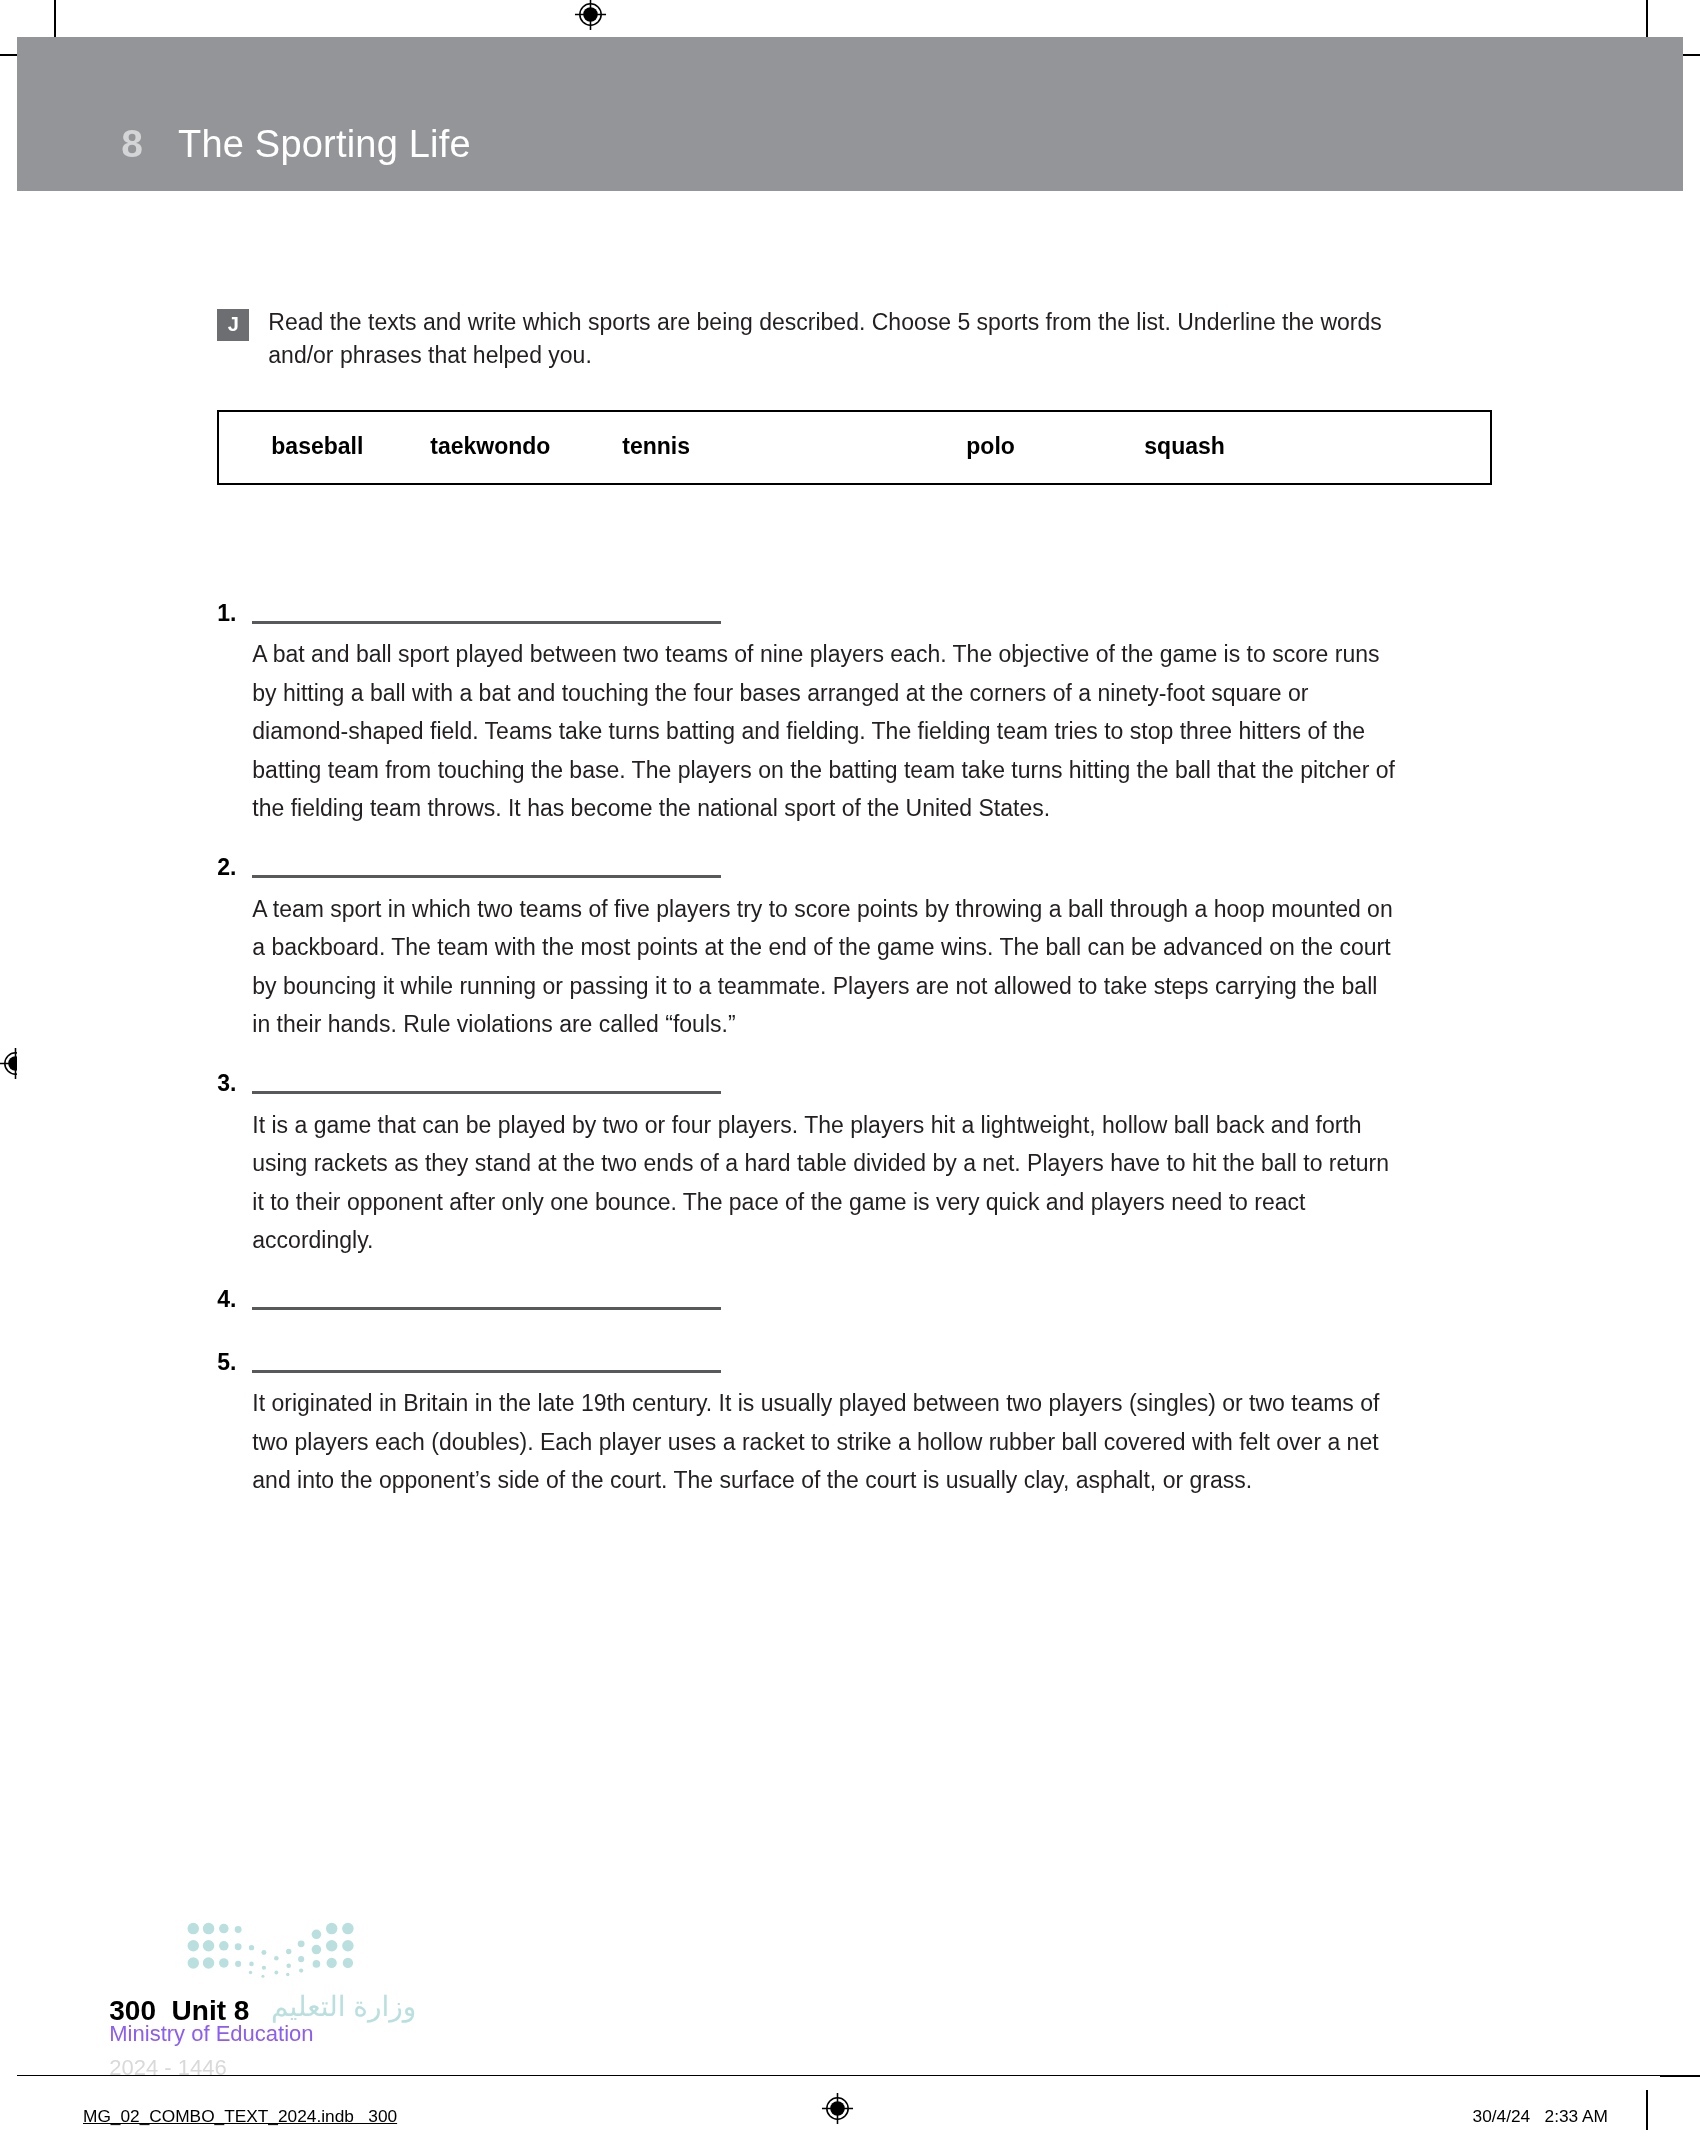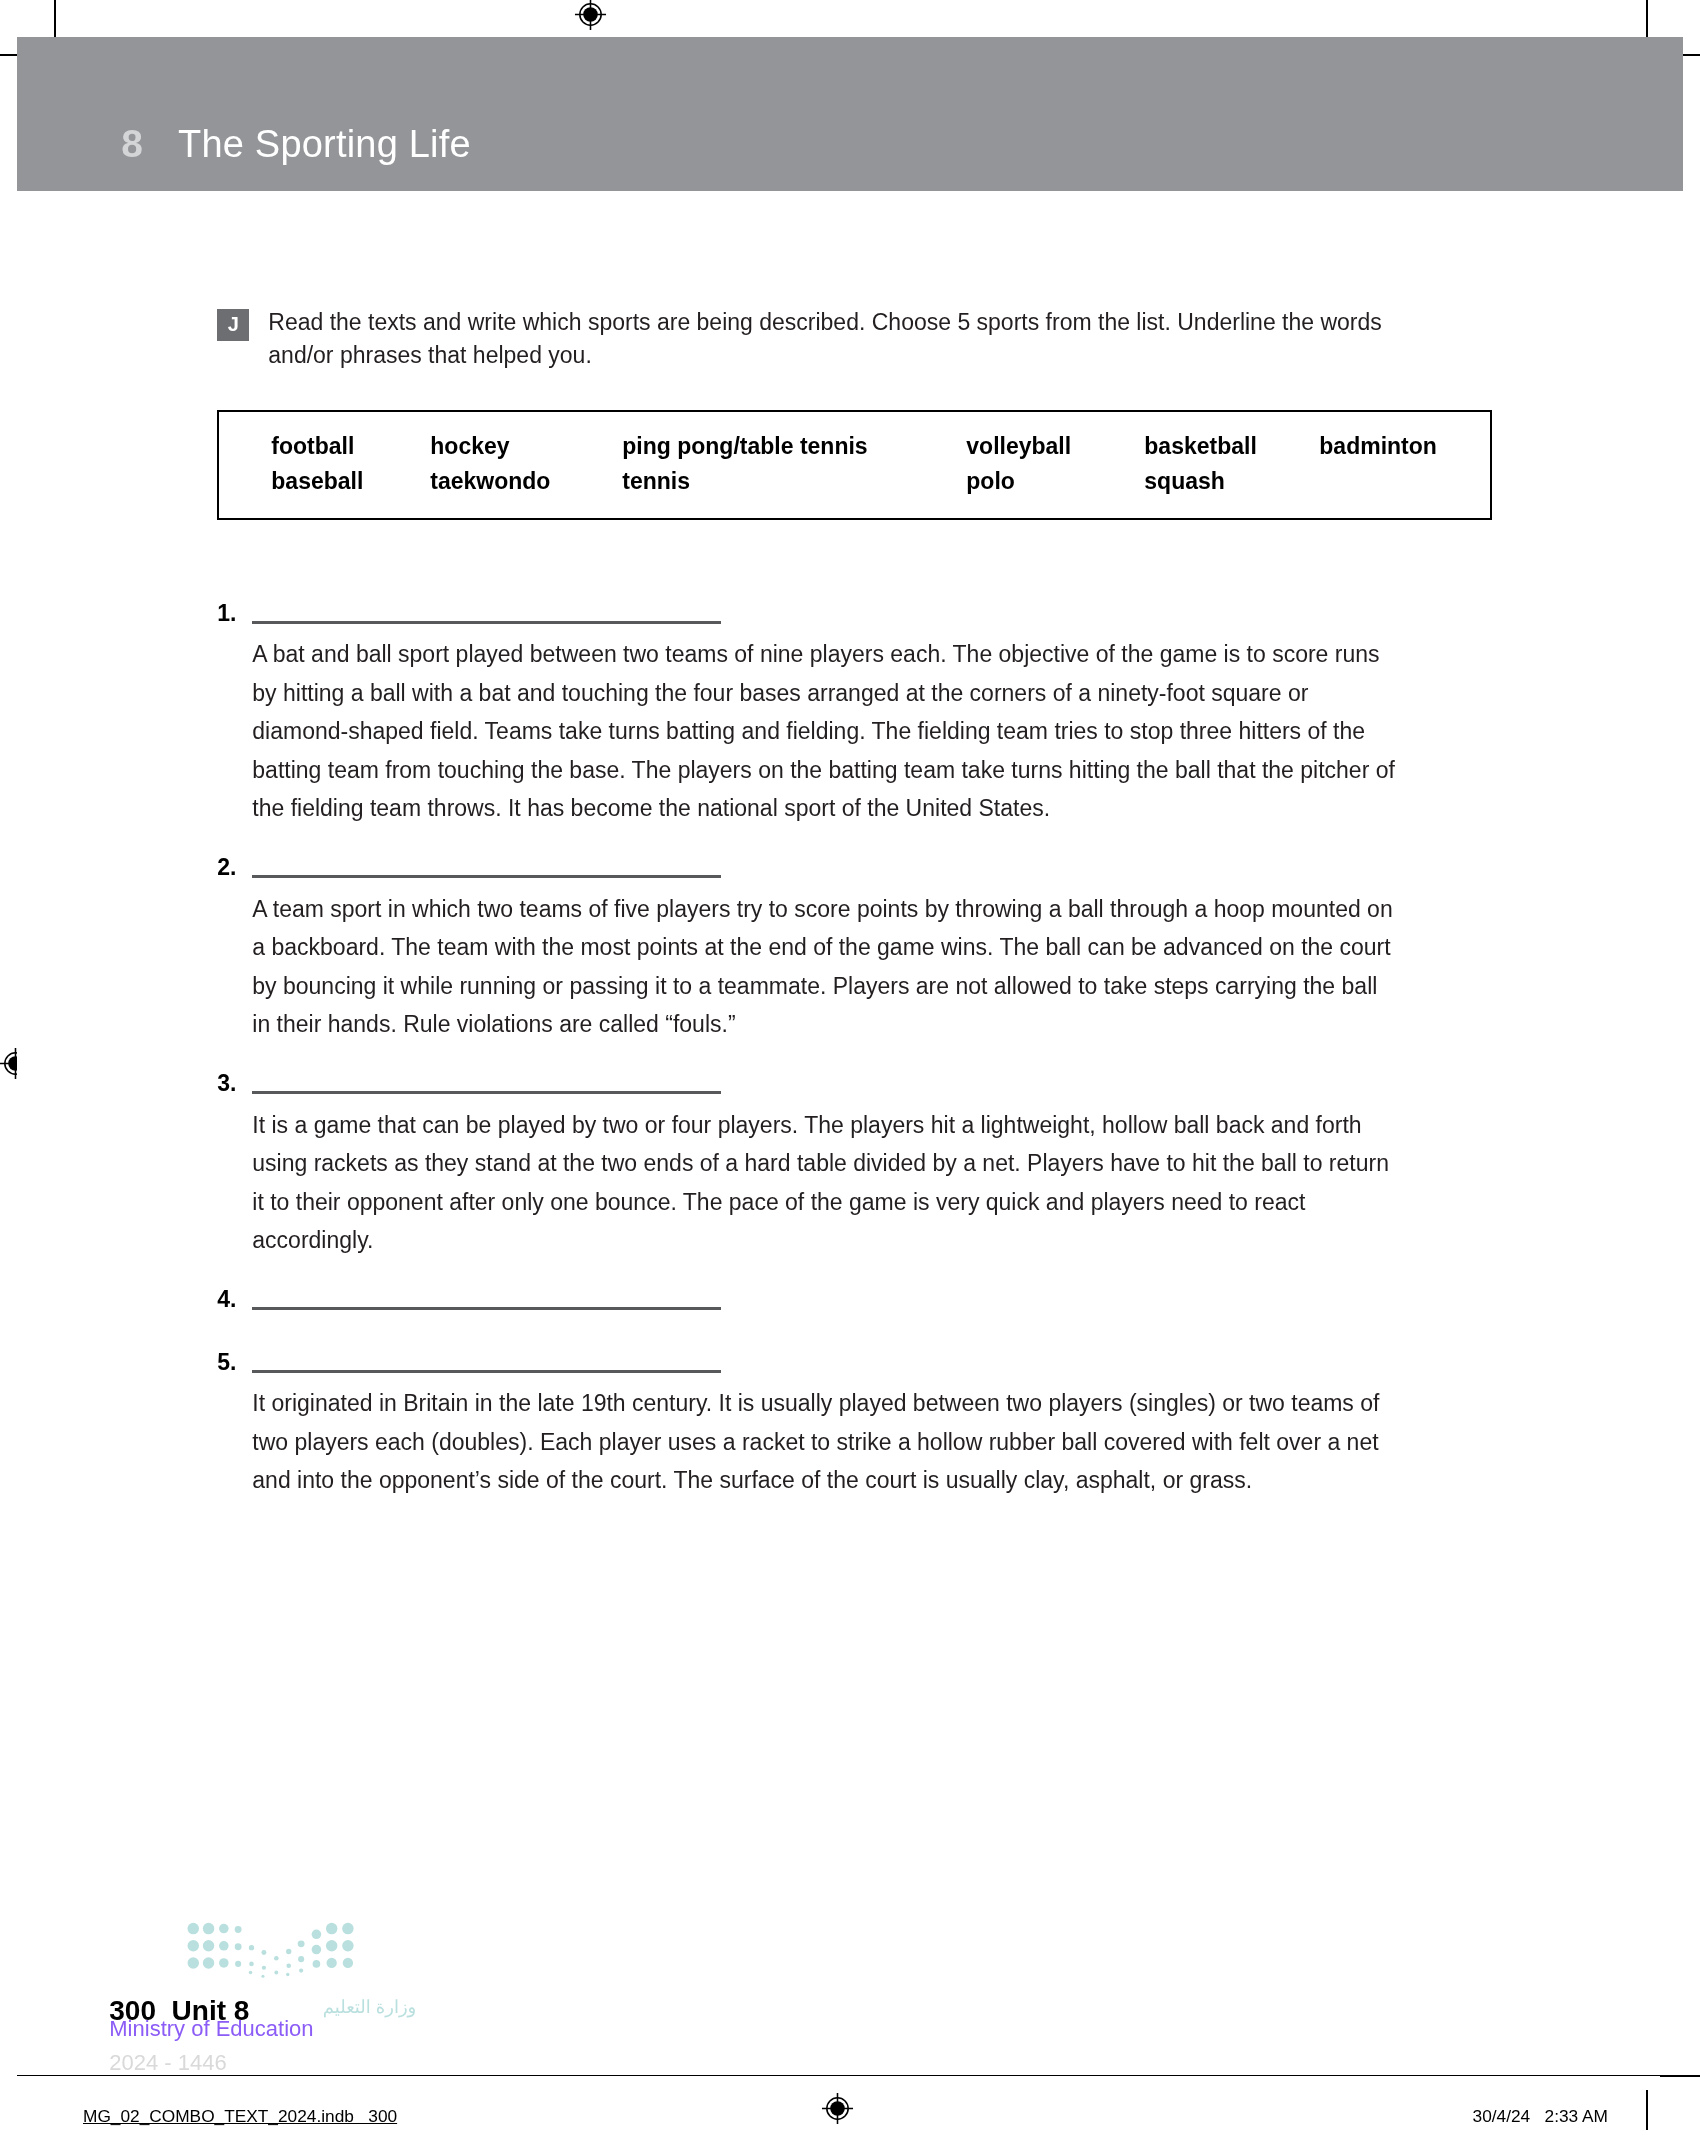--- a/index.html
+++ b/index.html
@@ -136,23 +136,23 @@
   }
 
   
   .footer-logo {
     position: absolute;
     left: 92px; top: 1883px;
     width: 307px;
   }
   .logo-dots { width: 173px; height: 63px; display: block; margin-left: 77px; }
   .logo-arabic {
-    font-size: 18px;
+    font-size: 28px;
     color: #b9e0de;
-    margin-top: 13px;
+    margin-top: 7px;
     letter-spacing: 0.5px;
     direction: rtl;
   }
   .logo-en {
     font-size: 22px;
     color: #8b5cf6;
     margin-top: -1.9px;
   }
   .logo-year {
     font-size: 22px;
@@ -241,28 +241,20 @@
       <span class="unit-title">The Sporting Life</span>
     </div>
   </div>
 
   <div class="activity">
     <div class="activity-badge">J</div>
     <div class="activity-text">Read the texts and write which sports are being described. Choose 5 sports from the list. Underline the words and/or phrases that helped you.</div>
   </div>
 
   <div class="wordbank">
-    <div class="wordbank-row">
-      <span class="wb-c1">football</span>
-      <span class="wb-c2">hockey</span>
-      <span class="wb-c3">ping pong/table tennis</span>
-      <span class="wb-c4">volleyball</span>
-      <span class="wb-c5">basketball</span>
-      <span class="wb-c6">badminton</span>
-    </div>
     <div class="wordbank-row">
       <span class="wb-c1">baseball</span>
       <span class="wb-c2">taekwondo</span>
       <span class="wb-c3">tennis</span>
       <span class="wb-c4">polo</span>
       <span class="wb-c5">squash</span>
       <span class="wb-c6"></span>
     </div>
   </div>
 

